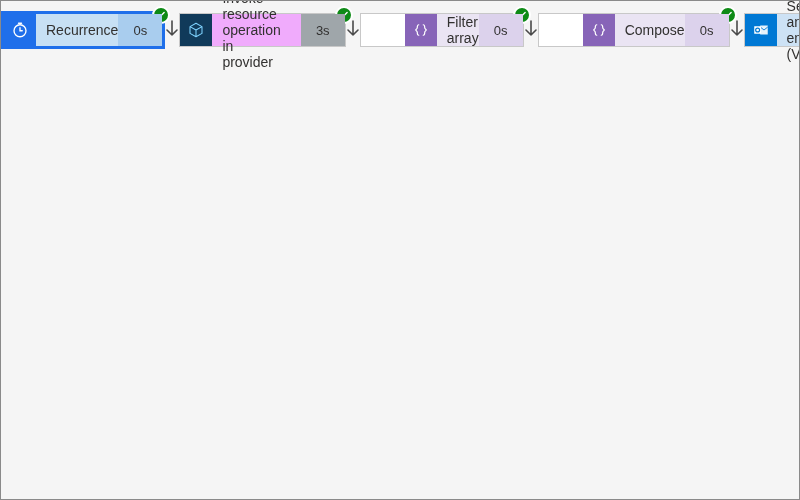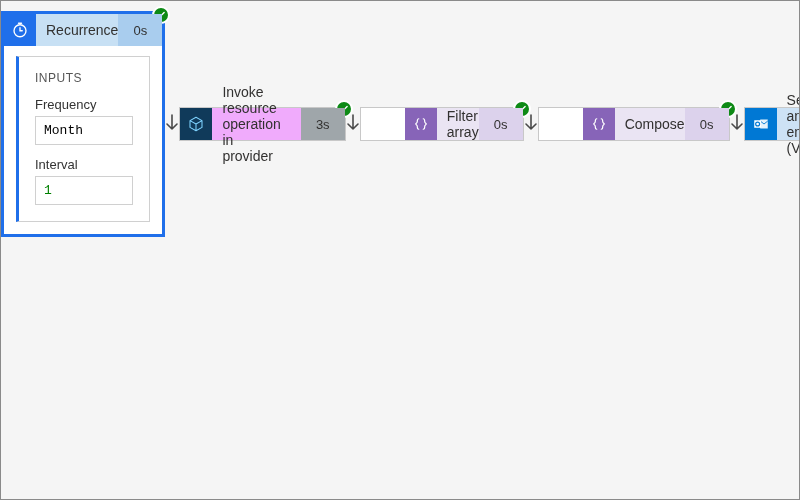--- a/index.html
+++ b/index.html
@@ -111,29 +111,20 @@
       <div class="iconbox">
         <svg viewBox="0 0 24 24">
             <circle cx="12" cy="13" r="8" fill="none" stroke="#fff" stroke-width="1.8"></circle>
             <path d="M12 9 v4 h3" stroke="#fff" stroke-width="1.8" fill="none" stroke-linecap="round"></path>
             <path d="M10 3 h4" stroke="#fff" stroke-width="1.8" stroke-linecap="round"></path>
           </svg>
       </div>
       <div class="title">Recurrence</div>
       <div class="dur">0s</div>
     </div>
-    <div class="body">
-      <div class="inputsbox">
-        <div class="inputs-title">INPUTS</div>
-        <div class="field-label">Frequency</div>
-        <div class="field-value">Month</div>
-        <div class="field-label">Interval</div>
-        <div class="field-value val-green" style="margin-bottom:0">1</div>
-      </div>
-    </div>
   </div>
 
   <div class="arrow">
     <svg viewBox="0 0 14 20">
         <path d="M7 1 v14 M2 10 l5 5 l5 -5" stroke="#4a4a4a" stroke-width="1.6" fill="none" stroke-linecap="round" stroke-linejoin="round"></path>
       </svg>
   </div>
 
   <div class="step t-navy">
     <div class="badge">

